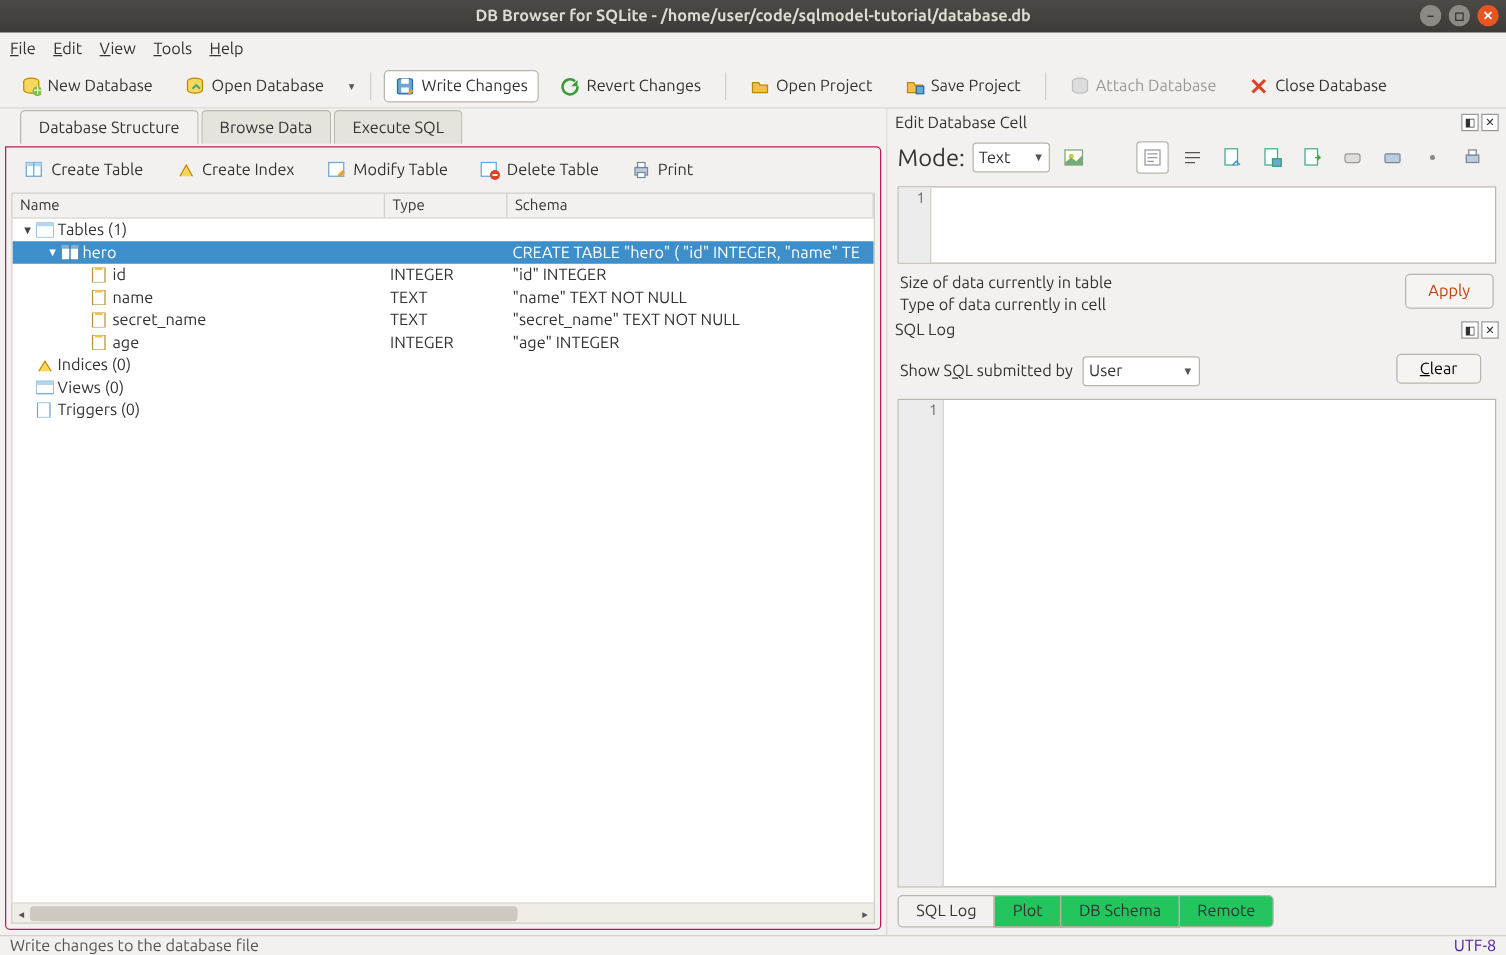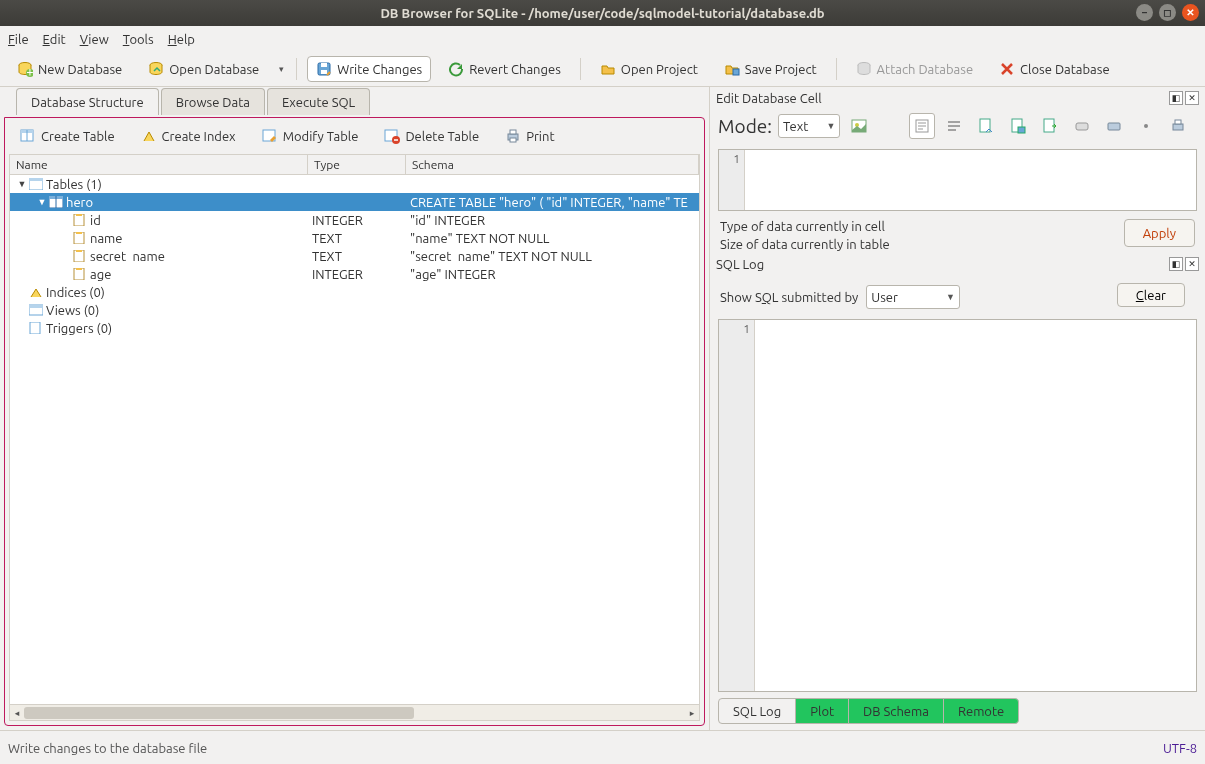--- a/index.html
+++ b/index.html
@@ -94,21 +94,21 @@
 .logarea { margin: 0 8px 4px 8px; flex: 1; border: 1px solid #b8b5ac; background: #fff; display: flex; }
 .logarea .gutter { width: 36px; }
 
 .bottomtabs { display: flex; padding: 2px 8px 6px 8px; gap: 0; }
 .btab { padding: 5px 14px; border: 1px solid #b8b5ac; background: #22c55e; border-radius: 0; margin-left: -1px; }
 .btab:first-child { border-radius: 4px 0 0 4px; margin-left: 0; }
 .btab:last-child { border-radius: 0 4px 4px 0; }
 .btab.active { background: #f2f1f0; }
 
 
-.statusbar { height: 34px; border-top: 1px solid #d4d0c8; display: flex; align-items: center; padding: 0 8px; color: #555; font-size: 13px; background: #f2f1f0; }
+.statusbar { height: 16px; border-top: 1px solid #d4d0c8; display: flex; align-items: center; padding: 0 8px; color: #555; font-size: 13px; background: #f2f1f0; }
 .statusbar .right-status { margin-left: auto; color: #4c1d95; }
 
 
 svg { display: block; }
 </style>
 </head>
 <body>
 
 <div class="titlebar">
   <span>DB Browser for SQLite - /home/user/code/sqlmodel-tutorial/database.db</span>
@@ -488,22 +488,22 @@
             </svg>
           </div>
       </div>
     </div>
     <div class="editcell">
       <div class="gutter">1</div>
       <div class="editarea"></div>
     </div>
     <div class="applyrow">
       <div style="flex:1">
+        <div class="meta">Size of data currently in table</div>
         <div class="meta">Type of data currently in cell</div>
-        <div class="meta">Size of data currently in table</div>
       </div>
       <button class="btn disabled">Apply</button>
     </div>
 
     <div class="panelhdr">
       <span>SQL Log</span>
       <div class="pbtns">
         <div class="pbtn">◧</div>
         <div class="pbtn">✕</div>
       </div>

